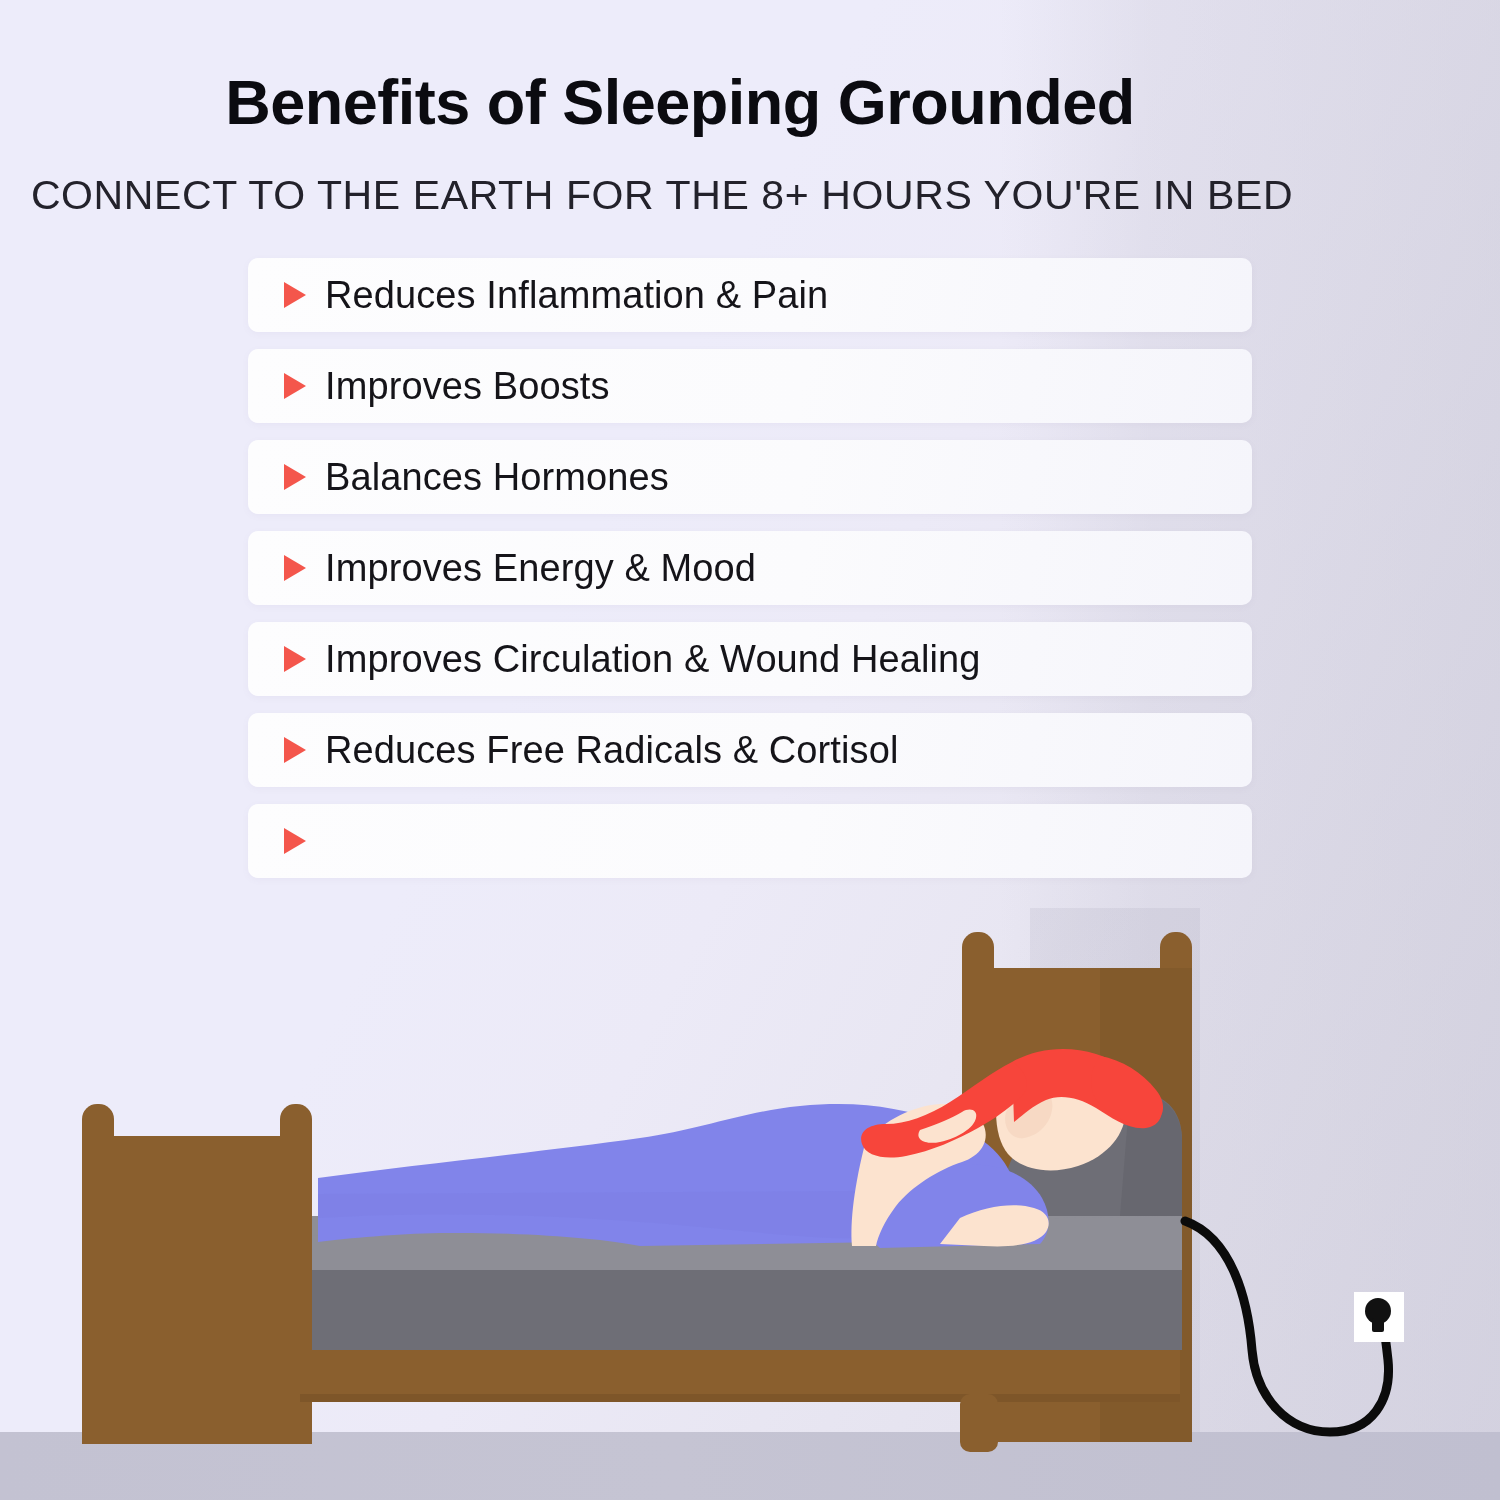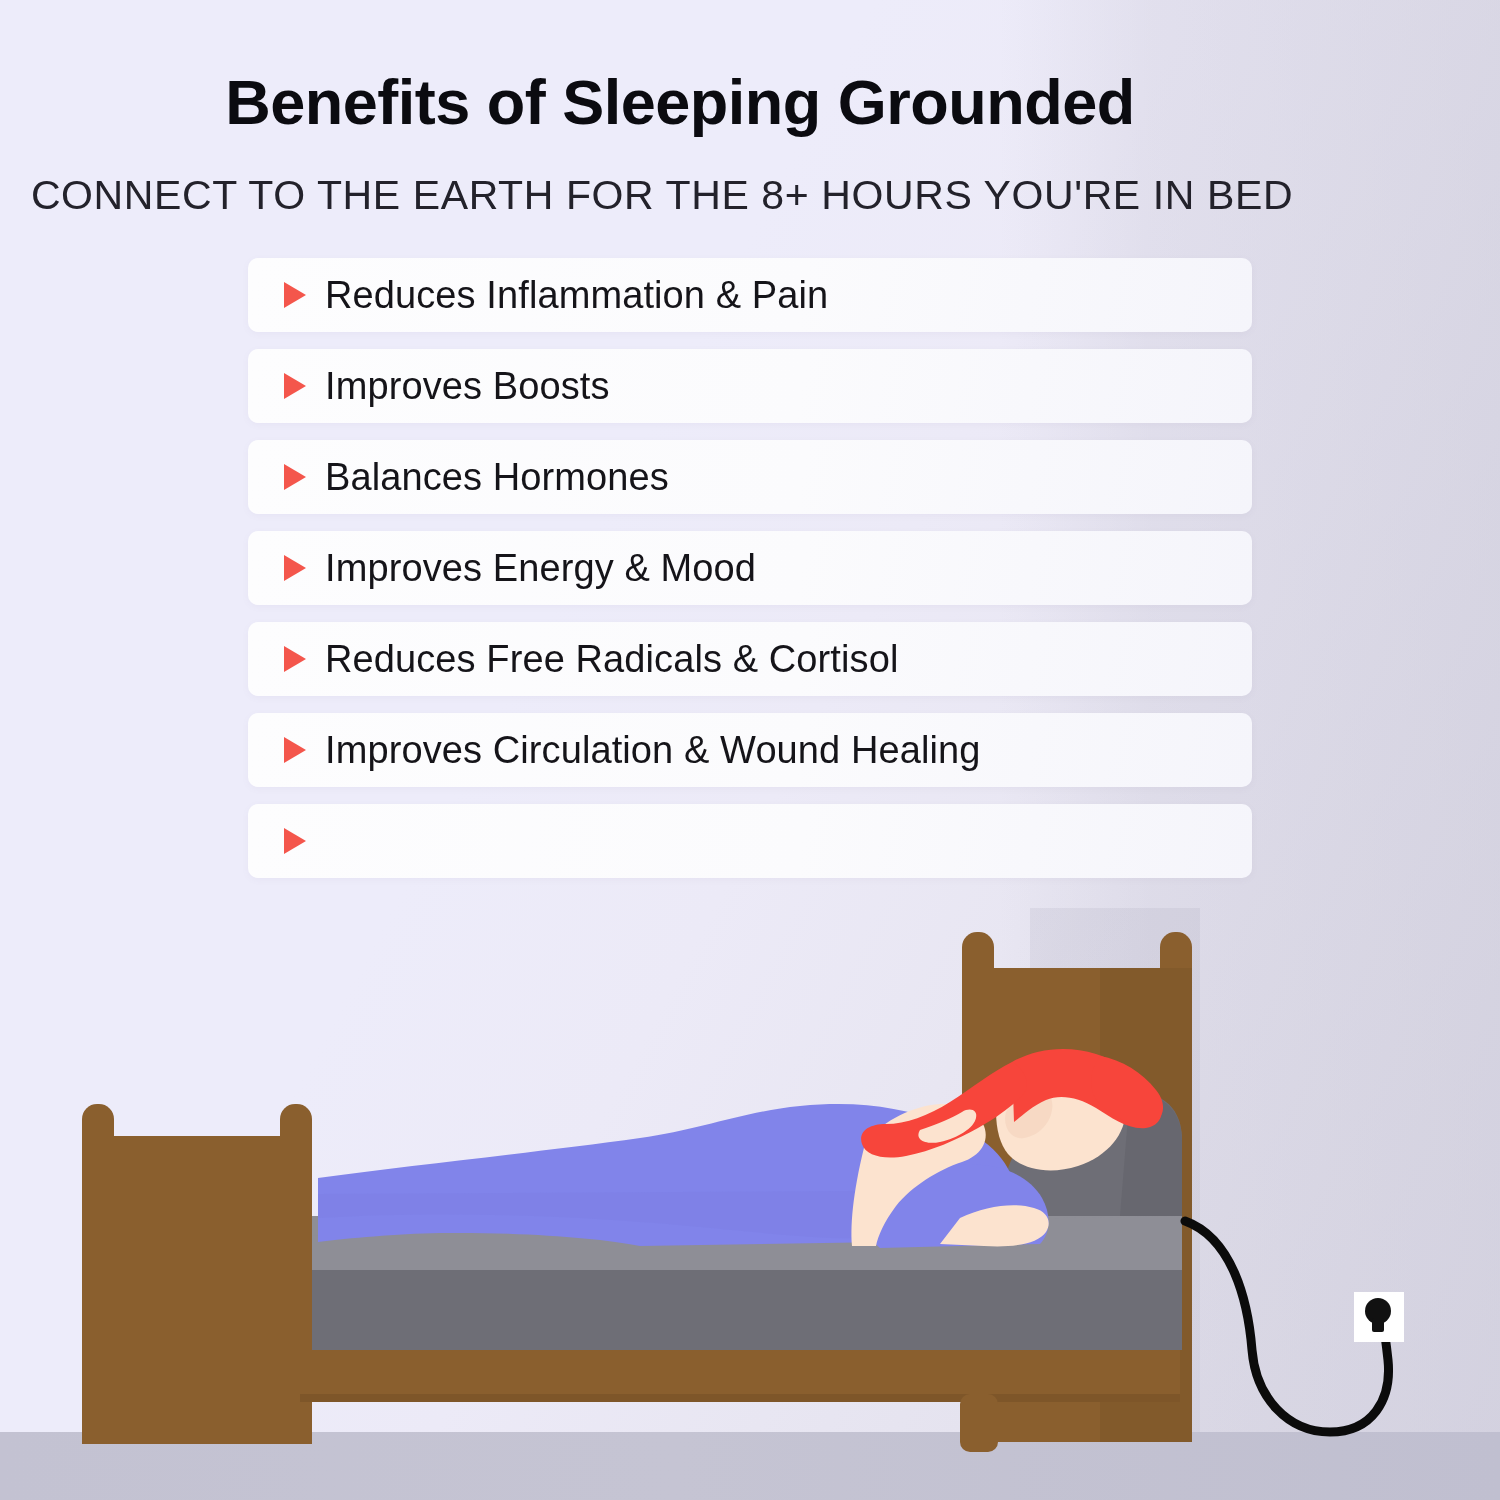--- a/index.html
+++ b/index.html
@@ -147,26 +147,26 @@
       <span class="card-label">Balances Hormones</span>
     </div>
 
     <div class="card">
       <span class="bullet"></span>
       <span class="card-label">Improves Energy &amp; Mood</span>
     </div>
 
     <div class="card">
       <span class="bullet"></span>
+      <span class="card-label">Improves Circulation &amp; Wound Healing</span>
+    </div>
+
+    <div class="card">
+      <span class="bullet"></span>
       <span class="card-label">Reduces Free Radicals &amp; Cortisol</span>
-    </div>
-
-    <div class="card">
-      <span class="bullet"></span>
-      <span class="card-label">Improves Circulation &amp; Wound Healing</span>
     </div>
 
     <div class="card">
       <span class="bullet"></span>
     </div>
 
   </div>
 
   <svg class="illus" viewBox="0 0 1500 1500">
 

